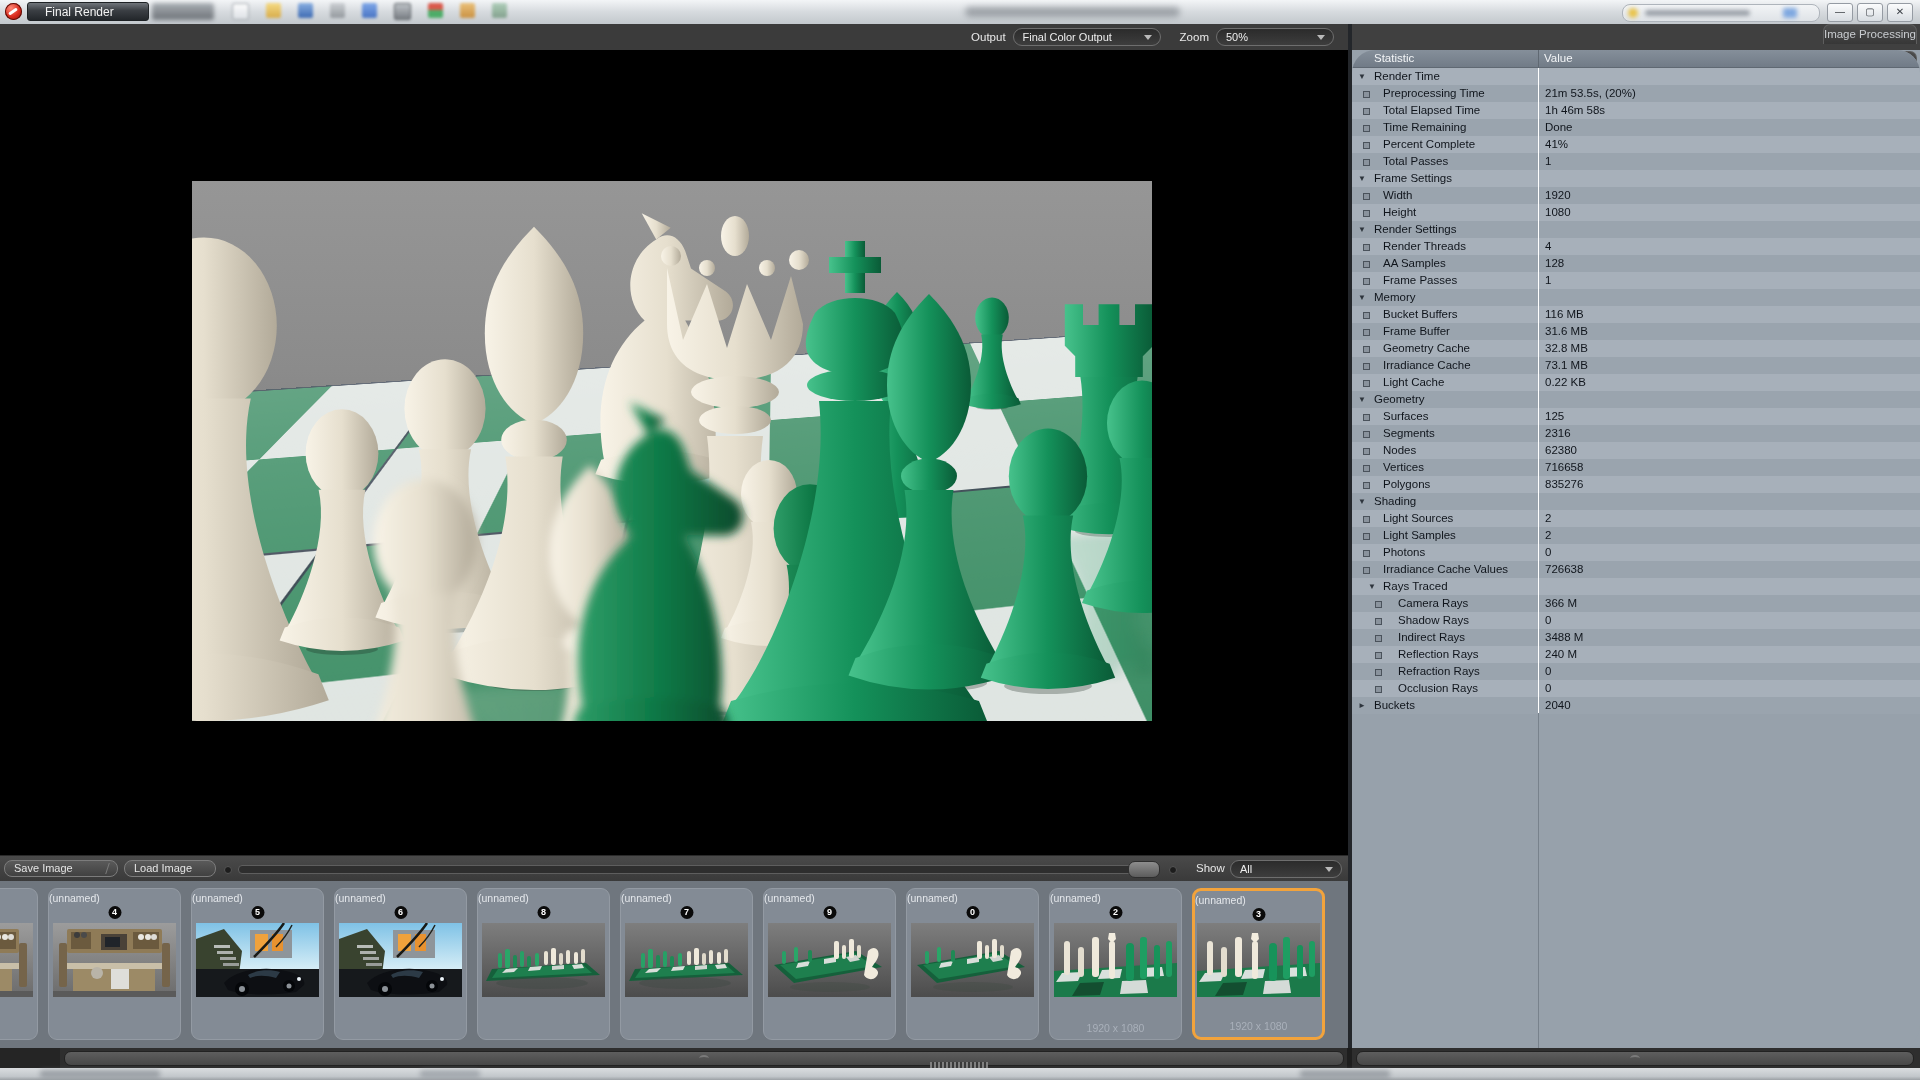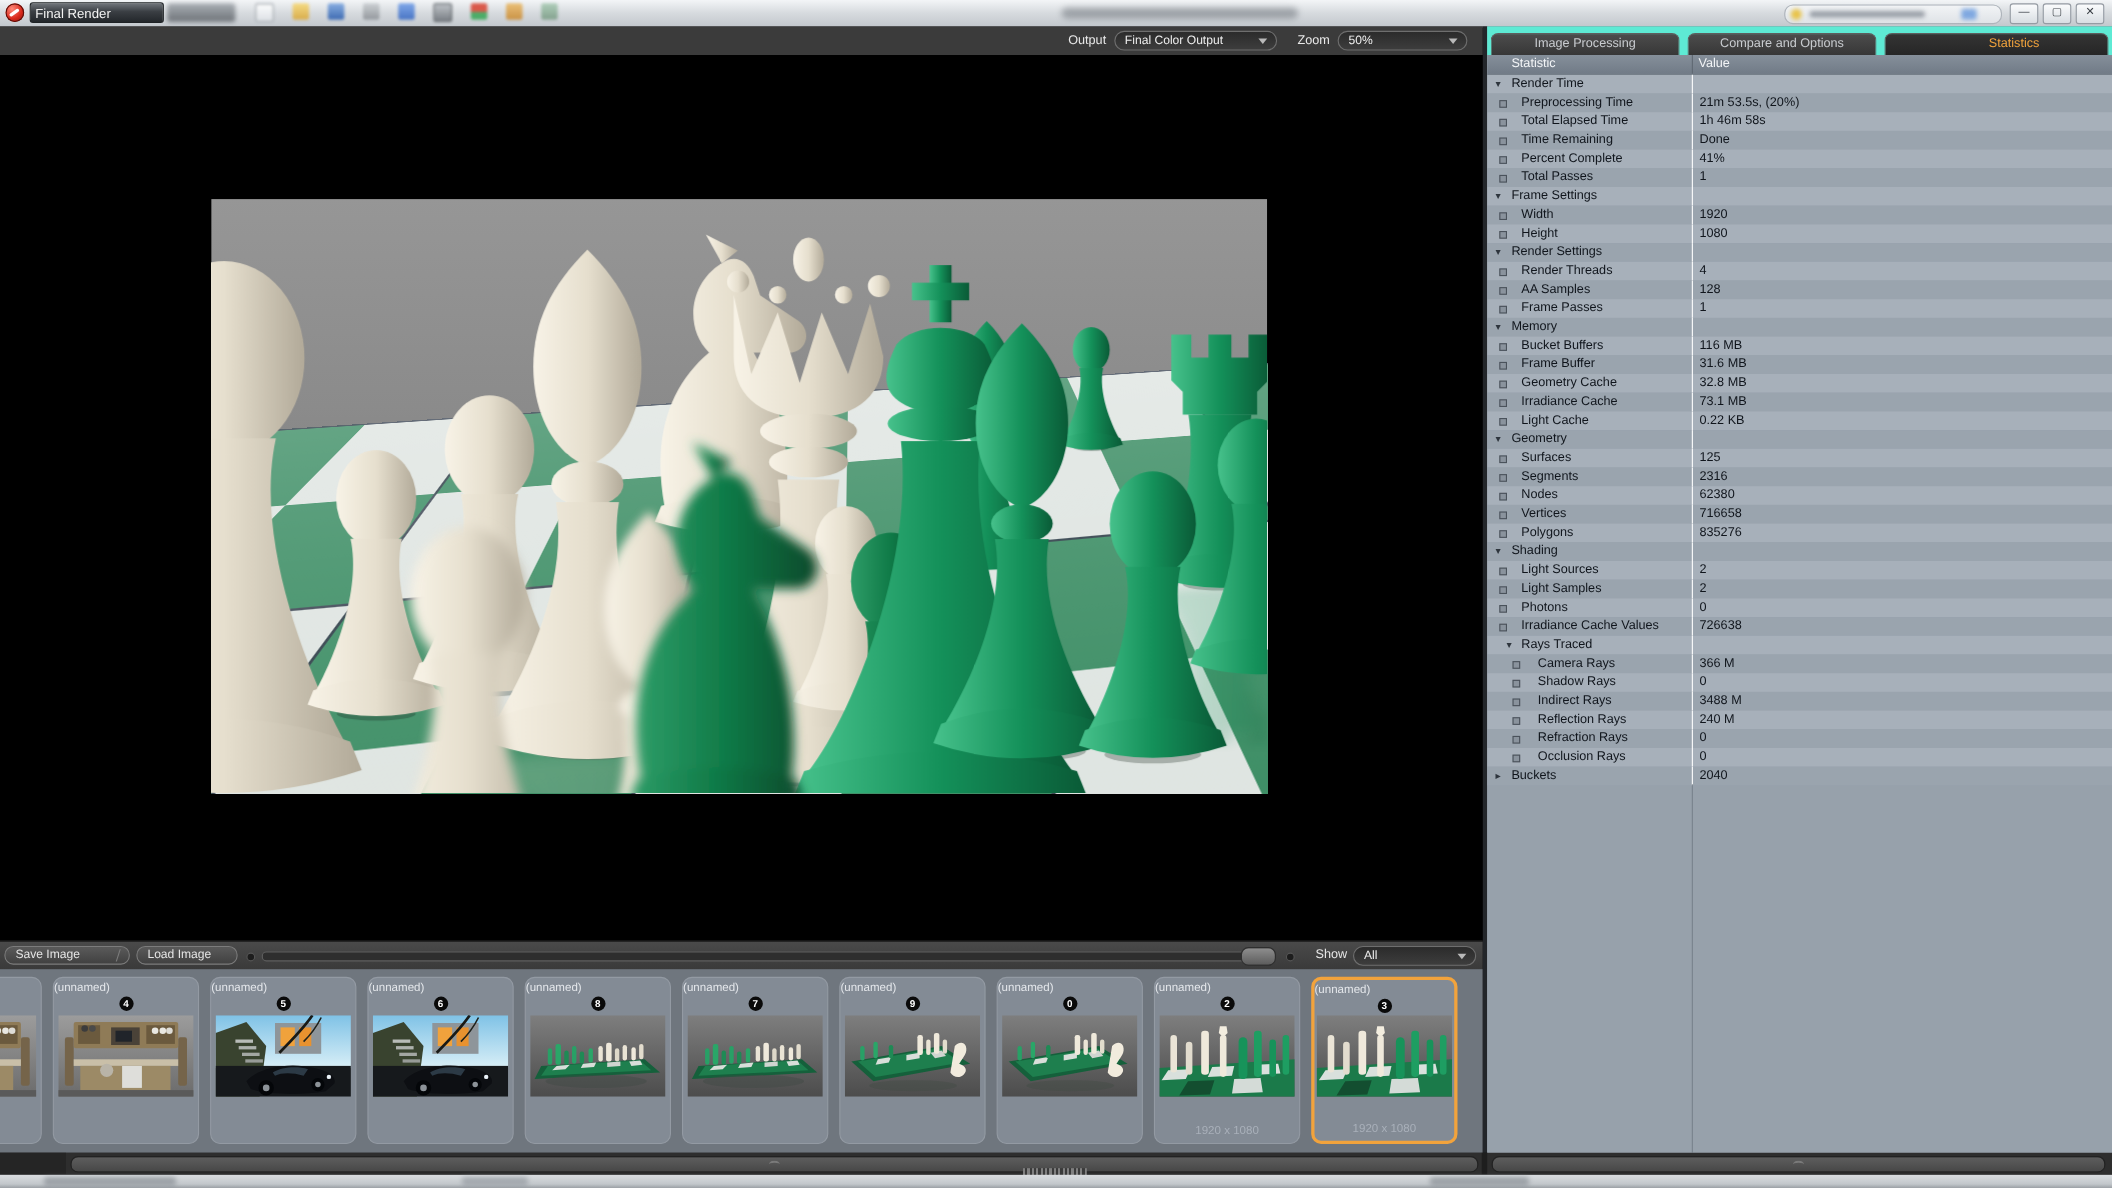--- a/index.html
+++ b/index.html
@@ -8,21 +8,21 @@
 
   
   .titlebar{position:absolute;left:0;top:0;width:1920px;height:24px;
     background:linear-gradient(#F3F5F7,#D6DADE 50%,#C3C8CD);border-bottom:1px solid #969CA3;}
   .app-icon{position:absolute;left:5px;top:3px;width:17px;height:17px;border-radius:50%;
     background:radial-gradient(circle at 35% 30%,#ff8a7a,#D8281B 55%,#7E130C);box-shadow:inset 0 0 0 1px #5c0e08;}
   .app-icon::after{content:"";position:absolute;left:3px;top:7px;width:10px;height:3px;background:#fff;
     border-radius:2px;transform:rotate(-35deg);}
   .app-pill{position:absolute;left:27px;top:2px;height:19px;width:122px;border-radius:3px;
     background:linear-gradient(#70757B,#3A3E43 45%,#23272B);border:1px solid #1E2225;
-    color:#F3F3F3;font-size:12px;line-height:19px;padding-left:4px;box-sizing:border-box;}
+    color:#F3F3F3;font-size:12px;line-height:19px;padding-left:17px;box-sizing:border-box;}
   .app-pill-extra{position:absolute;left:152px;top:3px;width:62px;height:17px;border-radius:3px;
     background:linear-gradient(#9aa0a6,#585d63);filter:blur(2px);opacity:.8;}
   .tb-icons{position:absolute;left:232px;top:3px;height:18px;display:flex;gap:17px;filter:blur(1.4px);opacity:.9;}
   .tb-icons i{display:block;width:15px;height:15px;border-radius:2px;}
   .blurred-title{position:absolute;left:965px;top:7px;width:215px;height:10px;border-radius:5px;
     background:#6E747B;opacity:.55;filter:blur(3px);}
   .search-pill{position:absolute;left:1622px;top:4px;width:196px;height:16px;border-radius:8px;
     background:linear-gradient(#F2F4F6,#DFE3E7);border:1px solid #AEB4BB;}
   .search-pill i{position:absolute;filter:blur(2px);}
   .win-btns{position:absolute;right:7px;top:3px;display:flex;gap:4px;}
@@ -83,26 +83,26 @@
   .tile .tlabel{position:absolute;top:3px;left:0;right:0;text-align:left;color:#E4E7EB;font-size:10.5px;}
   .tile .tbadge{position:absolute;top:17px;left:50%;transform:translateX(-50%);width:13px;height:13px;
     border-radius:50%;background:#0A0A0A;color:#fff;font-size:9px;font-weight:bold;line-height:13px;text-align:center;}
   .tile .timg{position:absolute;left:4px;top:34px;width:123px;height:74px;display:block;}
   .tile.selected .timg{left:2px;top:32px;}
   .tile .tdims{position:absolute;bottom:5px;left:0;right:0;text-align:center;color:#A9B0BA;font-size:10.5px;}
 
   
   .vdivider{position:absolute;left:1348px;top:24px;width:4px;height:1024px;background:#23262A;}
   .right-panel{position:absolute;left:1352px;top:24px;width:568px;height:1024px;background:#97A1AB;}
-  .tabs-strip{position:absolute;left:0;top:0;width:568px;height:26px;background:#5eead4;
-    display:flex;align-items:flex-end;gap:7px;padding:0 3px;box-sizing:border-box;}
+  .tabs-strip{position:absolute;left:0;top:0;width:568px;height:26px;background:#404040;
+    display:flex;align-items:flex-end;gap:7px;padding:0 3px;box-sizing:border-box;flex-direction:column;}
   .tab{flex:1 1 0;height:19px;border-radius:7px 7px 0 0;background:linear-gradient(#4C4C4C,#373737);
     border:1px solid #5E5E5E;border-bottom:none;color:#C9CCD0;font-size:11.5px;line-height:19px;text-align:center;}
   .tab.active{background:linear-gradient(#343434,#262626);color:#F0A23C;padding-left:32px;}
-  .stats{position:absolute;left:0;top:26px;width:568px;height:998px;background:#97A1AB;overflow:hidden;}
+  .stats{position:absolute;left:0;top:26px;width:568px;height:998px;background:#97A1AB;overflow:hidden;border-radius:23px;}
   .stats::after{content:"";position:absolute;left:186px;top:663px;bottom:0;width:1px;background:#78828C;}
   .stats-header{position:relative;height:17px;background:linear-gradient(#858F9A,#717B87);
     border-bottom:1px solid #5F6872;color:#F3F5F7;font-size:11.5px;line-height:16px;}
   .stats-header .h-stat{position:absolute;left:22px;}
   .stats-header .h-val{position:absolute;left:192px;border-left:1px solid #5F6872;padding-left:5px;top:0;bottom:0;left:186px;line-height:16px;}
   .stat-row{position:relative;height:17px;line-height:17px;font-size:11.5px;color:#10151C;}
   .stat-row:nth-child(odd){background:#A7B0BA;}
   .stat-row:nth-child(even){background:#9AA4AE;}
   .stat-row .val{position:absolute;left:186px;top:0;bottom:0;right:0;border-left:1px solid #ffffff;padding-left:6px;}
   .stat-row .glyph{position:absolute;top:0;font-size:8px;color:#2E353D;}

